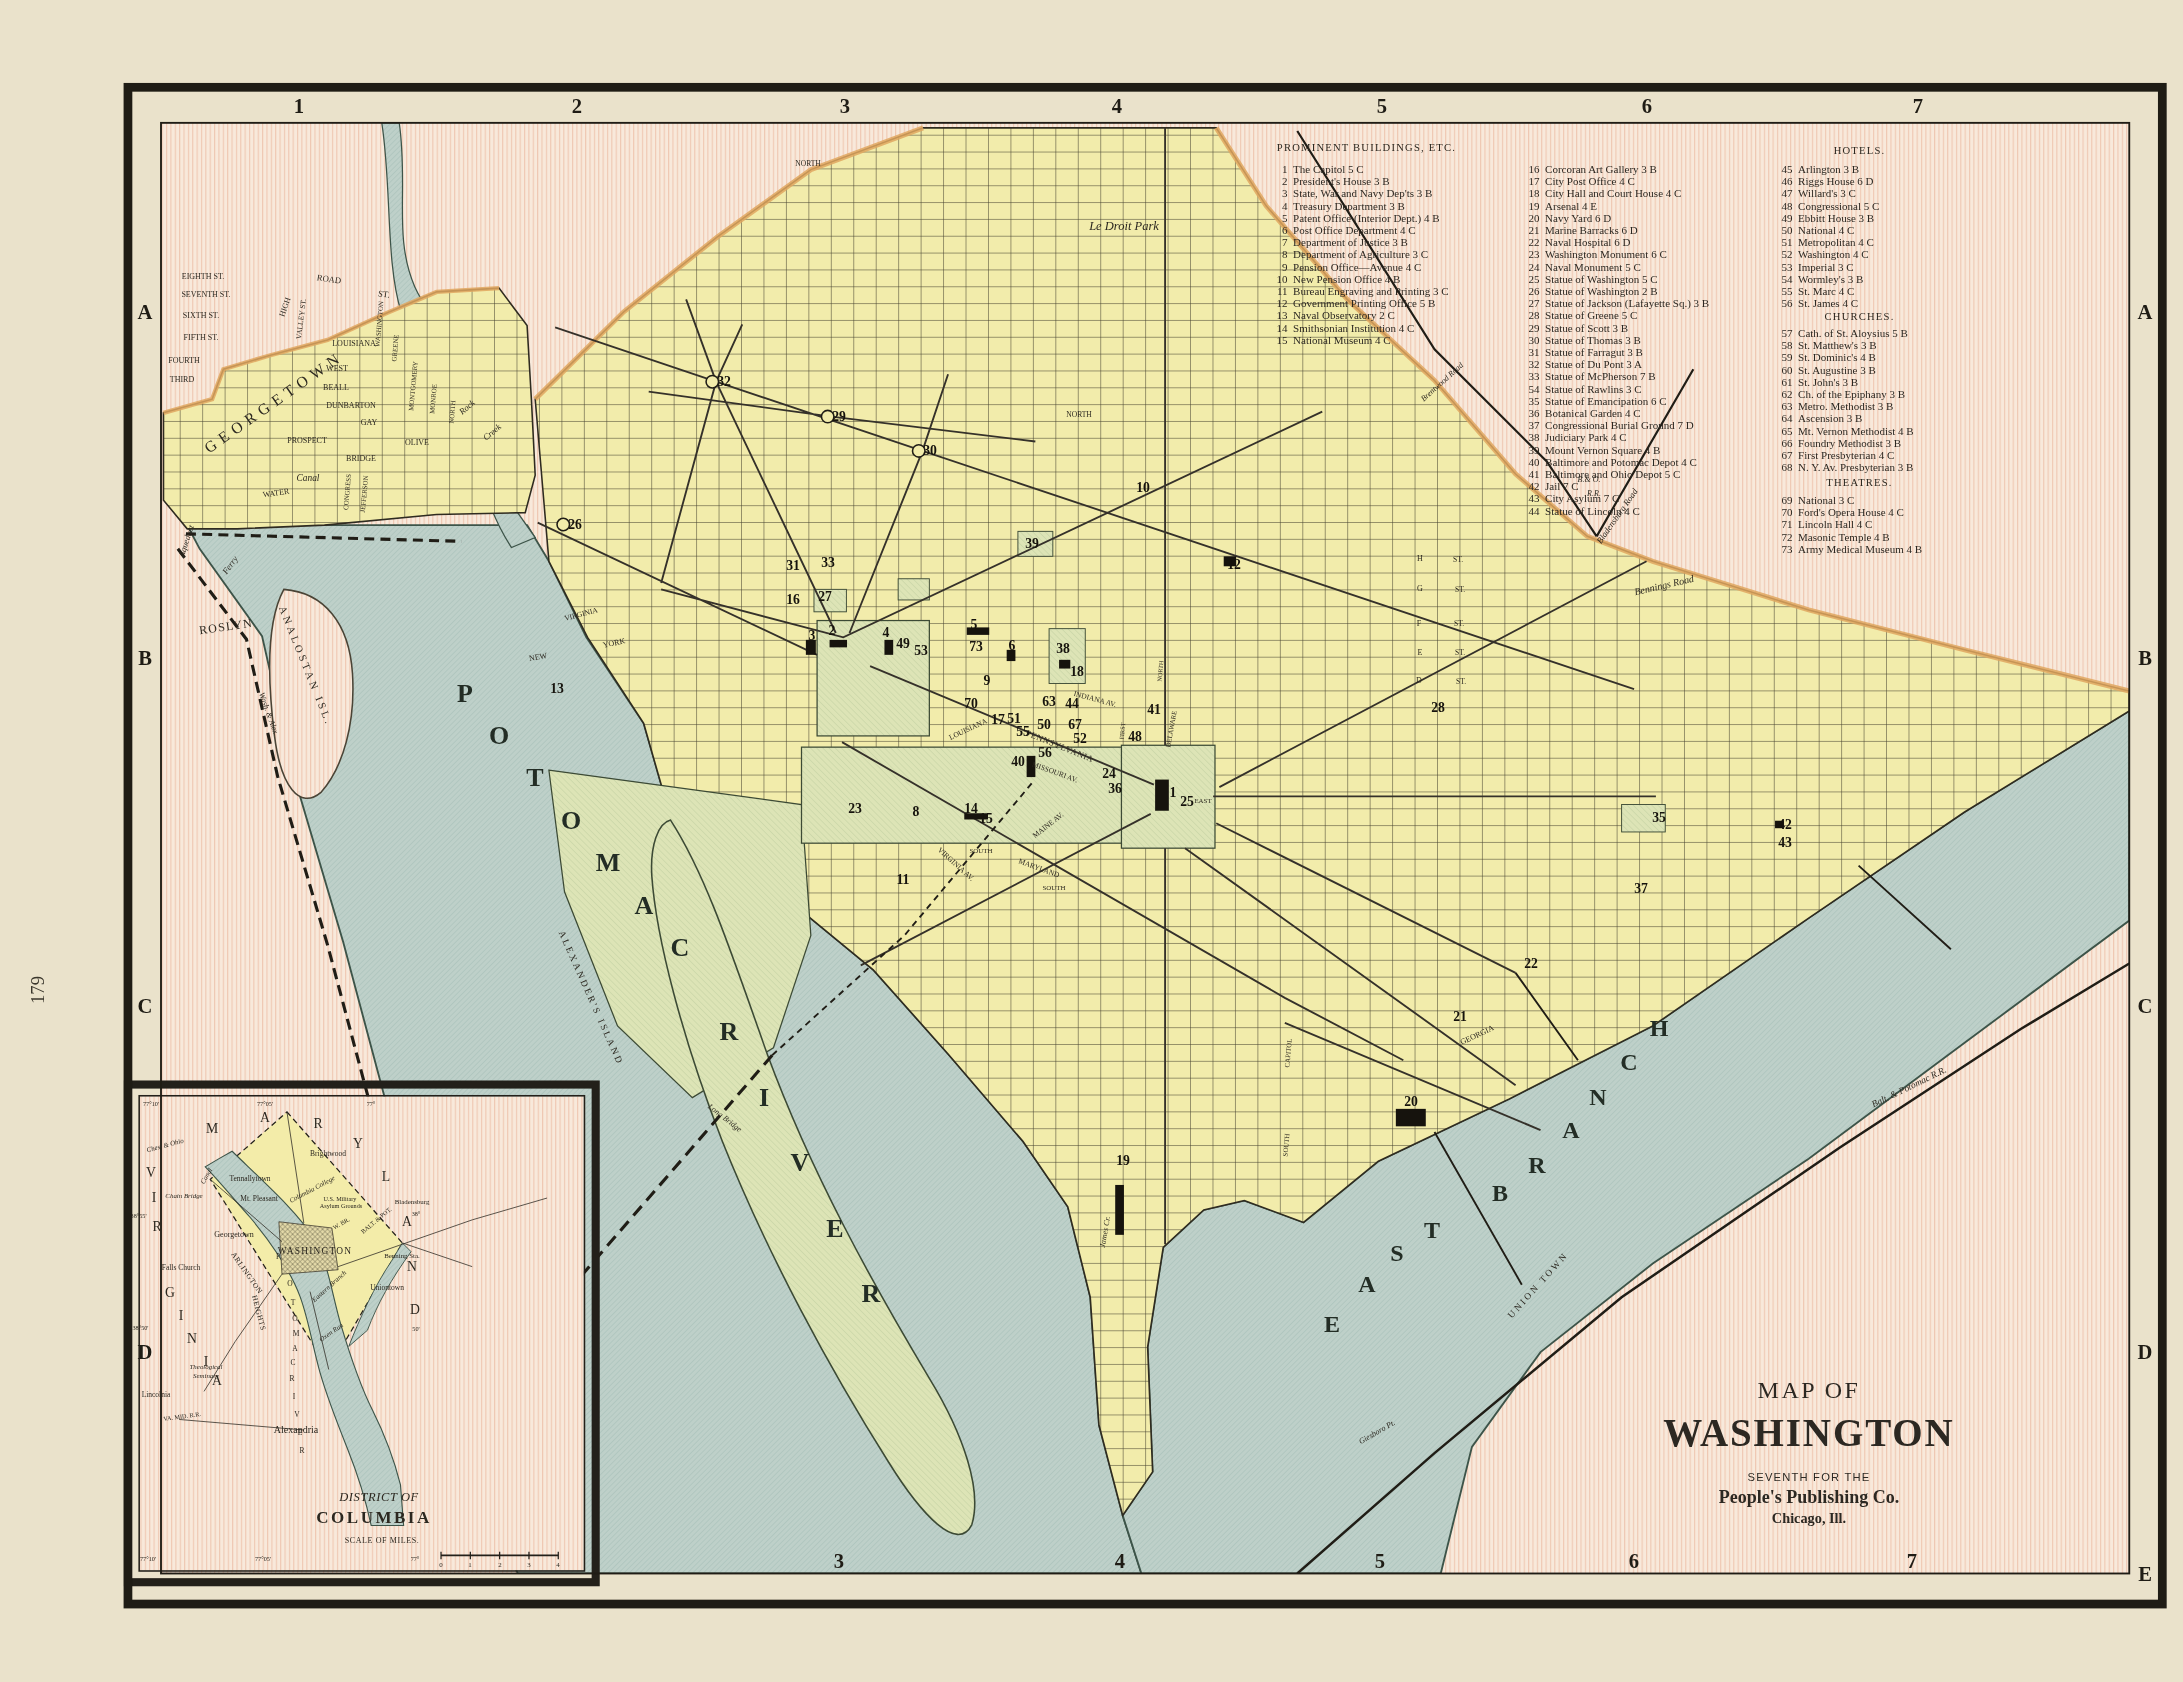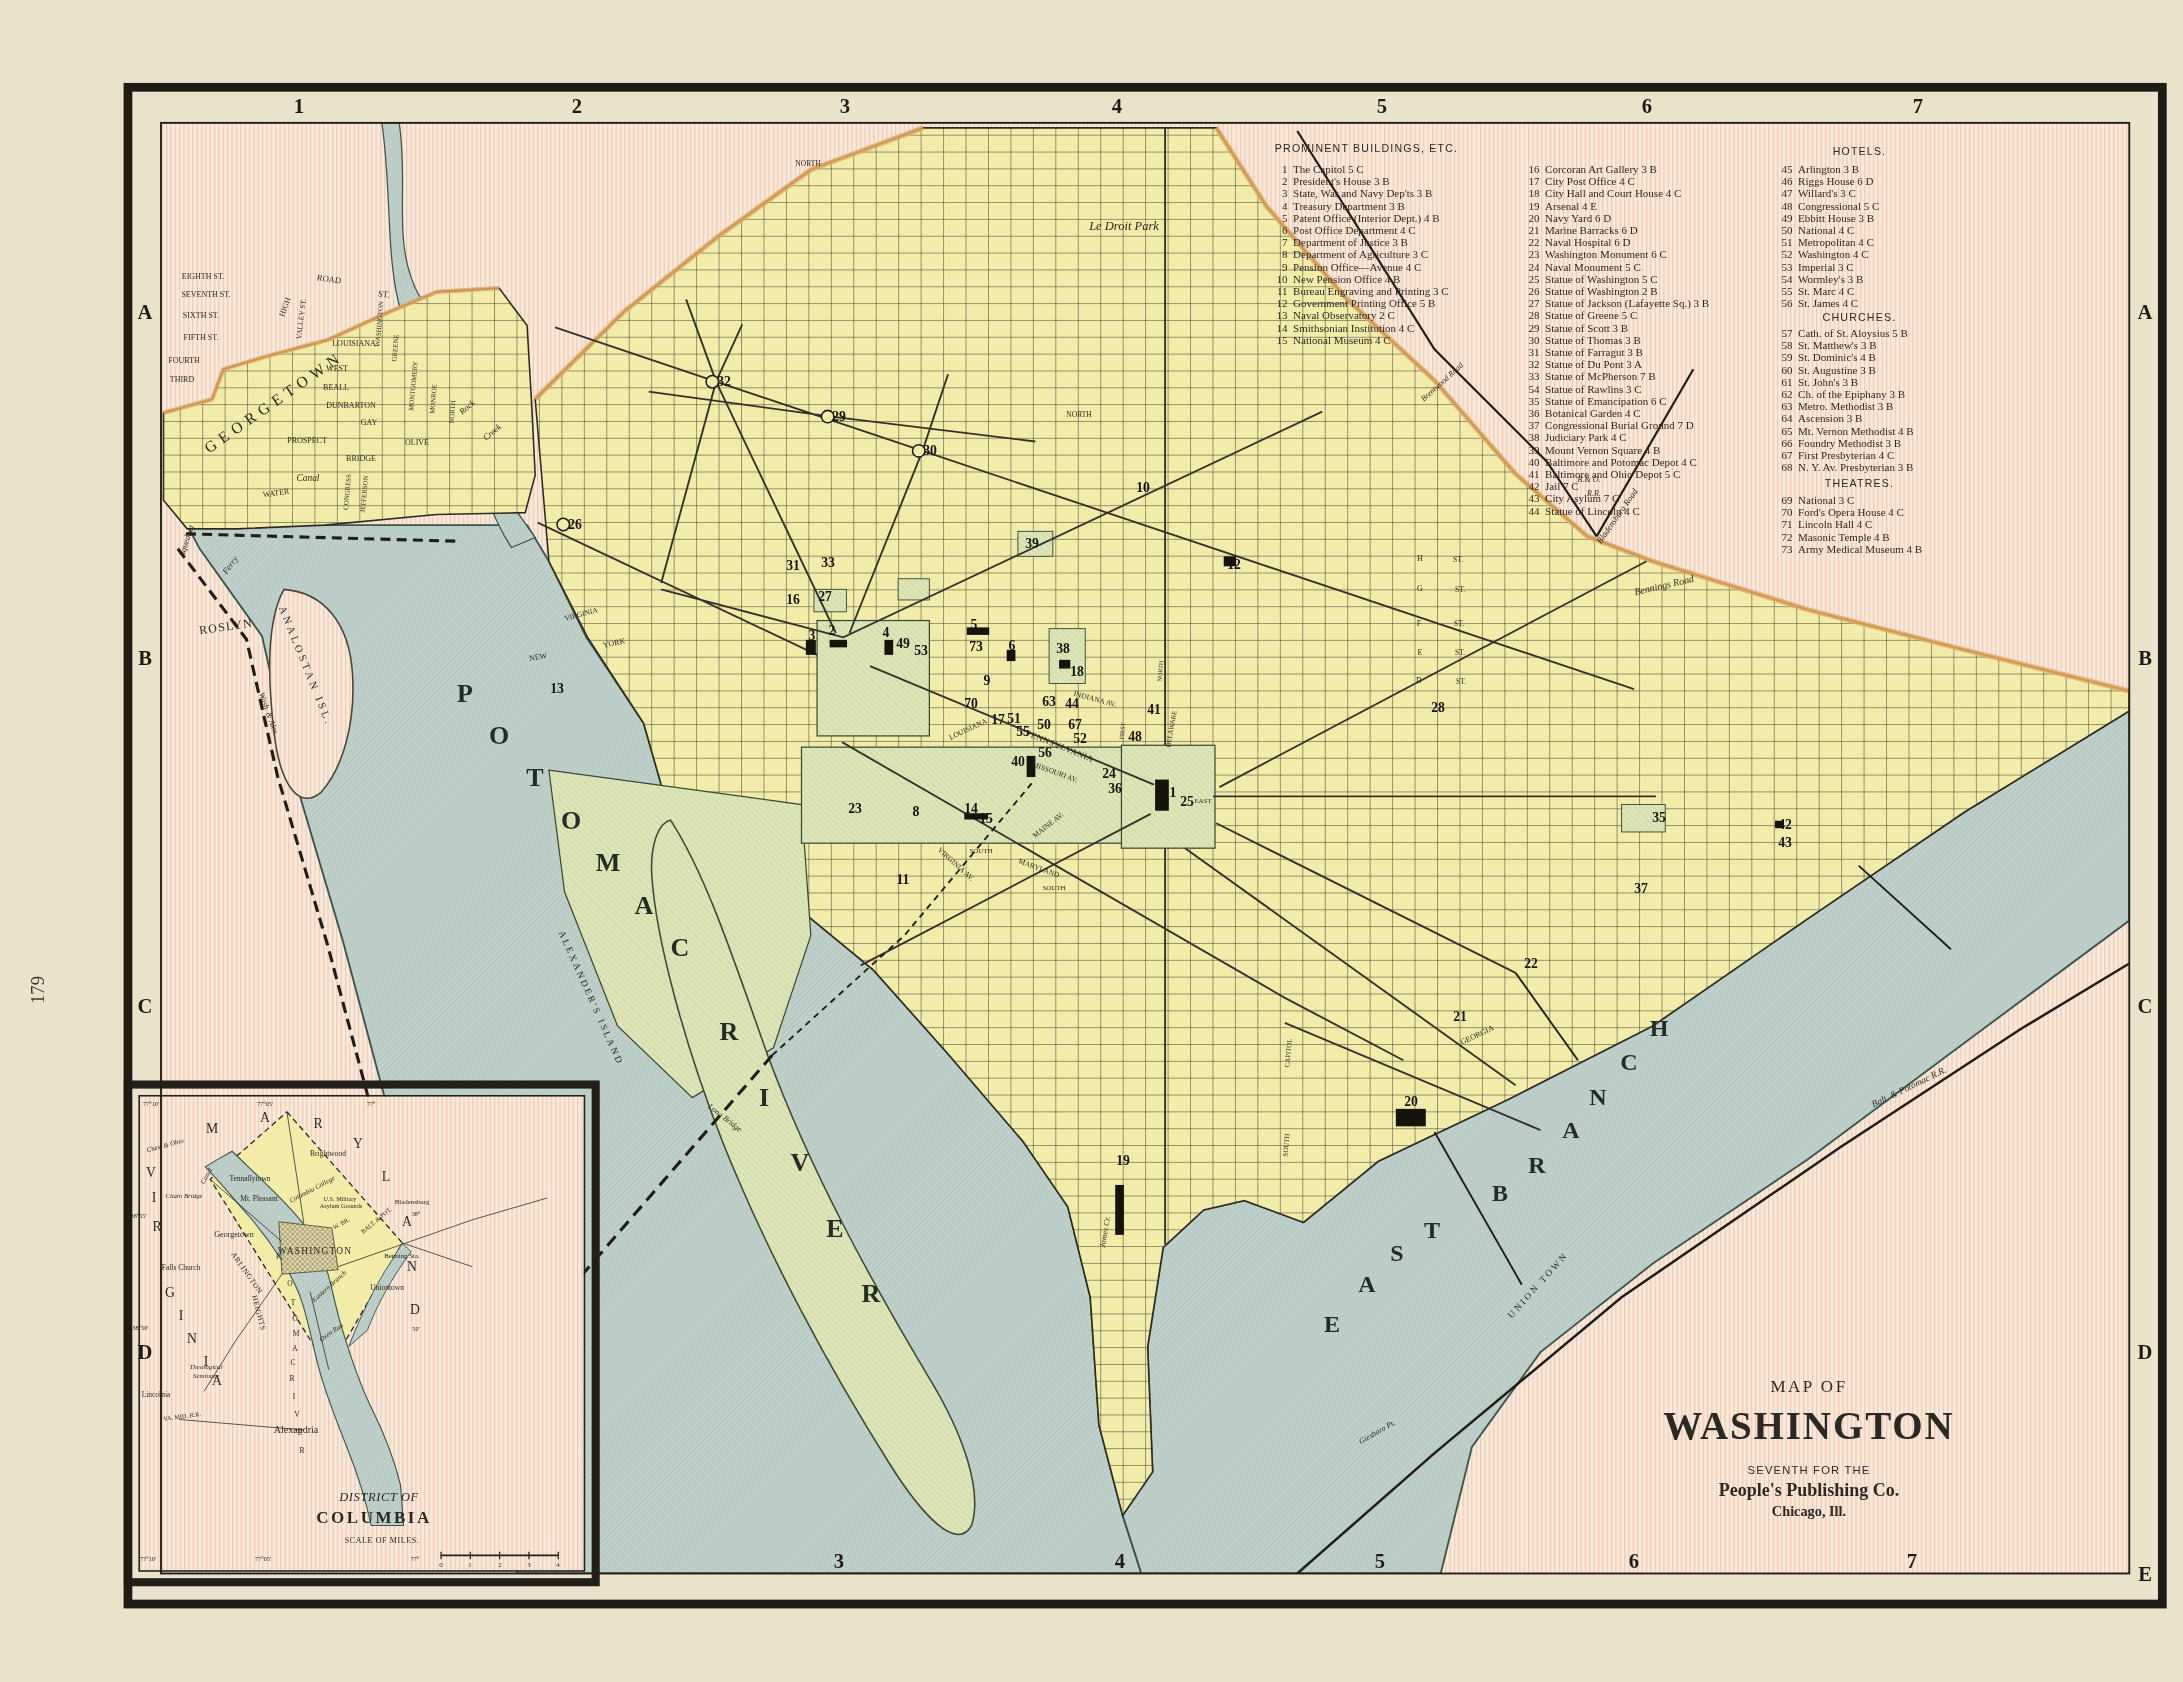--- a/index.html
+++ b/index.html
@@ -9,28 +9,28 @@
   
   .glabel{position:absolute;font-weight:bold;font-size:20.6px;color:#1f1c15;transform:translate(-50%,-50%);}
   
   #map-labels,#inset-labels{position:absolute;left:0;top:0;width:100%;height:100%;pointer-events:none;}
   .mlb{position:absolute;white-space:nowrap;color:#2c2820;transform-origin:center;
        font-family:"Liberation Serif","DejaVu Serif",serif;}
   .wl{font-weight:600;color:#232d25;}
   .mk{position:absolute;white-space:nowrap;font-weight:bold;font-size:13.7px;color:#16130d;
       transform:translate(-50%,-50%);}
   
-  .lhead{position:absolute;font-family:Liberation Sans, sans-serif;font-size:10.6px;letter-spacing:1.2px;
+  .lhead{position:absolute;font-family:Liberation Serif, serif;font-size:10.6px;letter-spacing:1.2px;
          color:#2c2820;text-align:center;}
   .lcol{position:absolute;}
   .lrow{display:flex;line-height:12.2px;font-size:11px;white-space:nowrap;}
   .lnum{width:22.5px;text-align:right;margin-right:5.6px;flex:none;}
   
   .titleblock{position:absolute;left:1653px;top:1377px;width:312px;text-align:center;}
-  .t1{font-size:17px;letter-spacing:2.5px;}
+  .t1{font-size:24px;letter-spacing:2.5px;}
   .t2{font-size:39px;font-weight:bold;letter-spacing:1.9px;margin-top:6.2px;}
   .t3{font-family:"Liberation Sans",sans-serif;font-size:11.2px;letter-spacing:1.2px;margin-top:16px;}
   .t4{font-size:18px;font-weight:bold;margin-top:3.7px;}
   .t5{font-size:14.3px;font-weight:bold;margin-top:2.5px;}
   svg{position:absolute;left:0;top:0;}
 </style>
 </head>
 <body>
 
 <div class="page">

